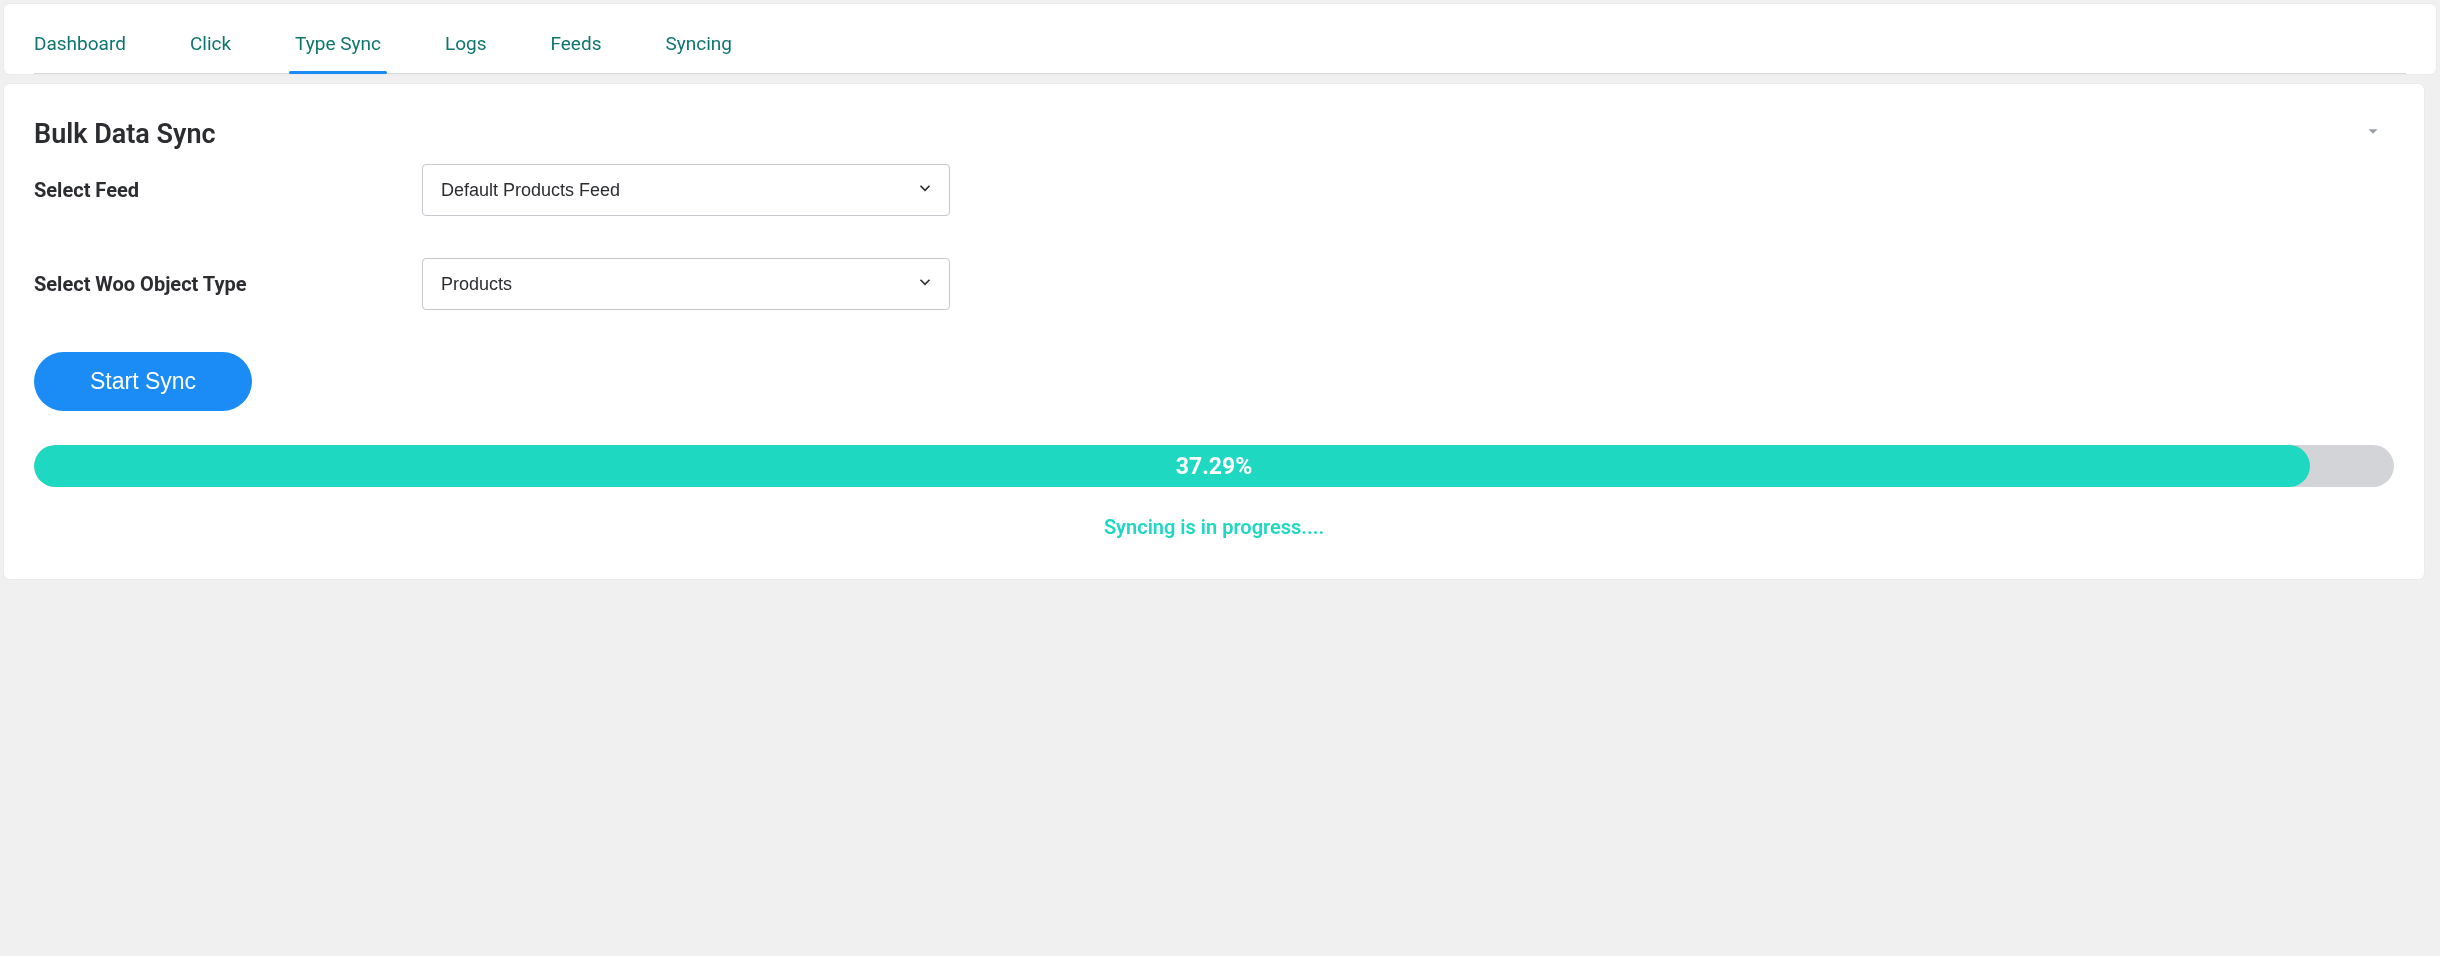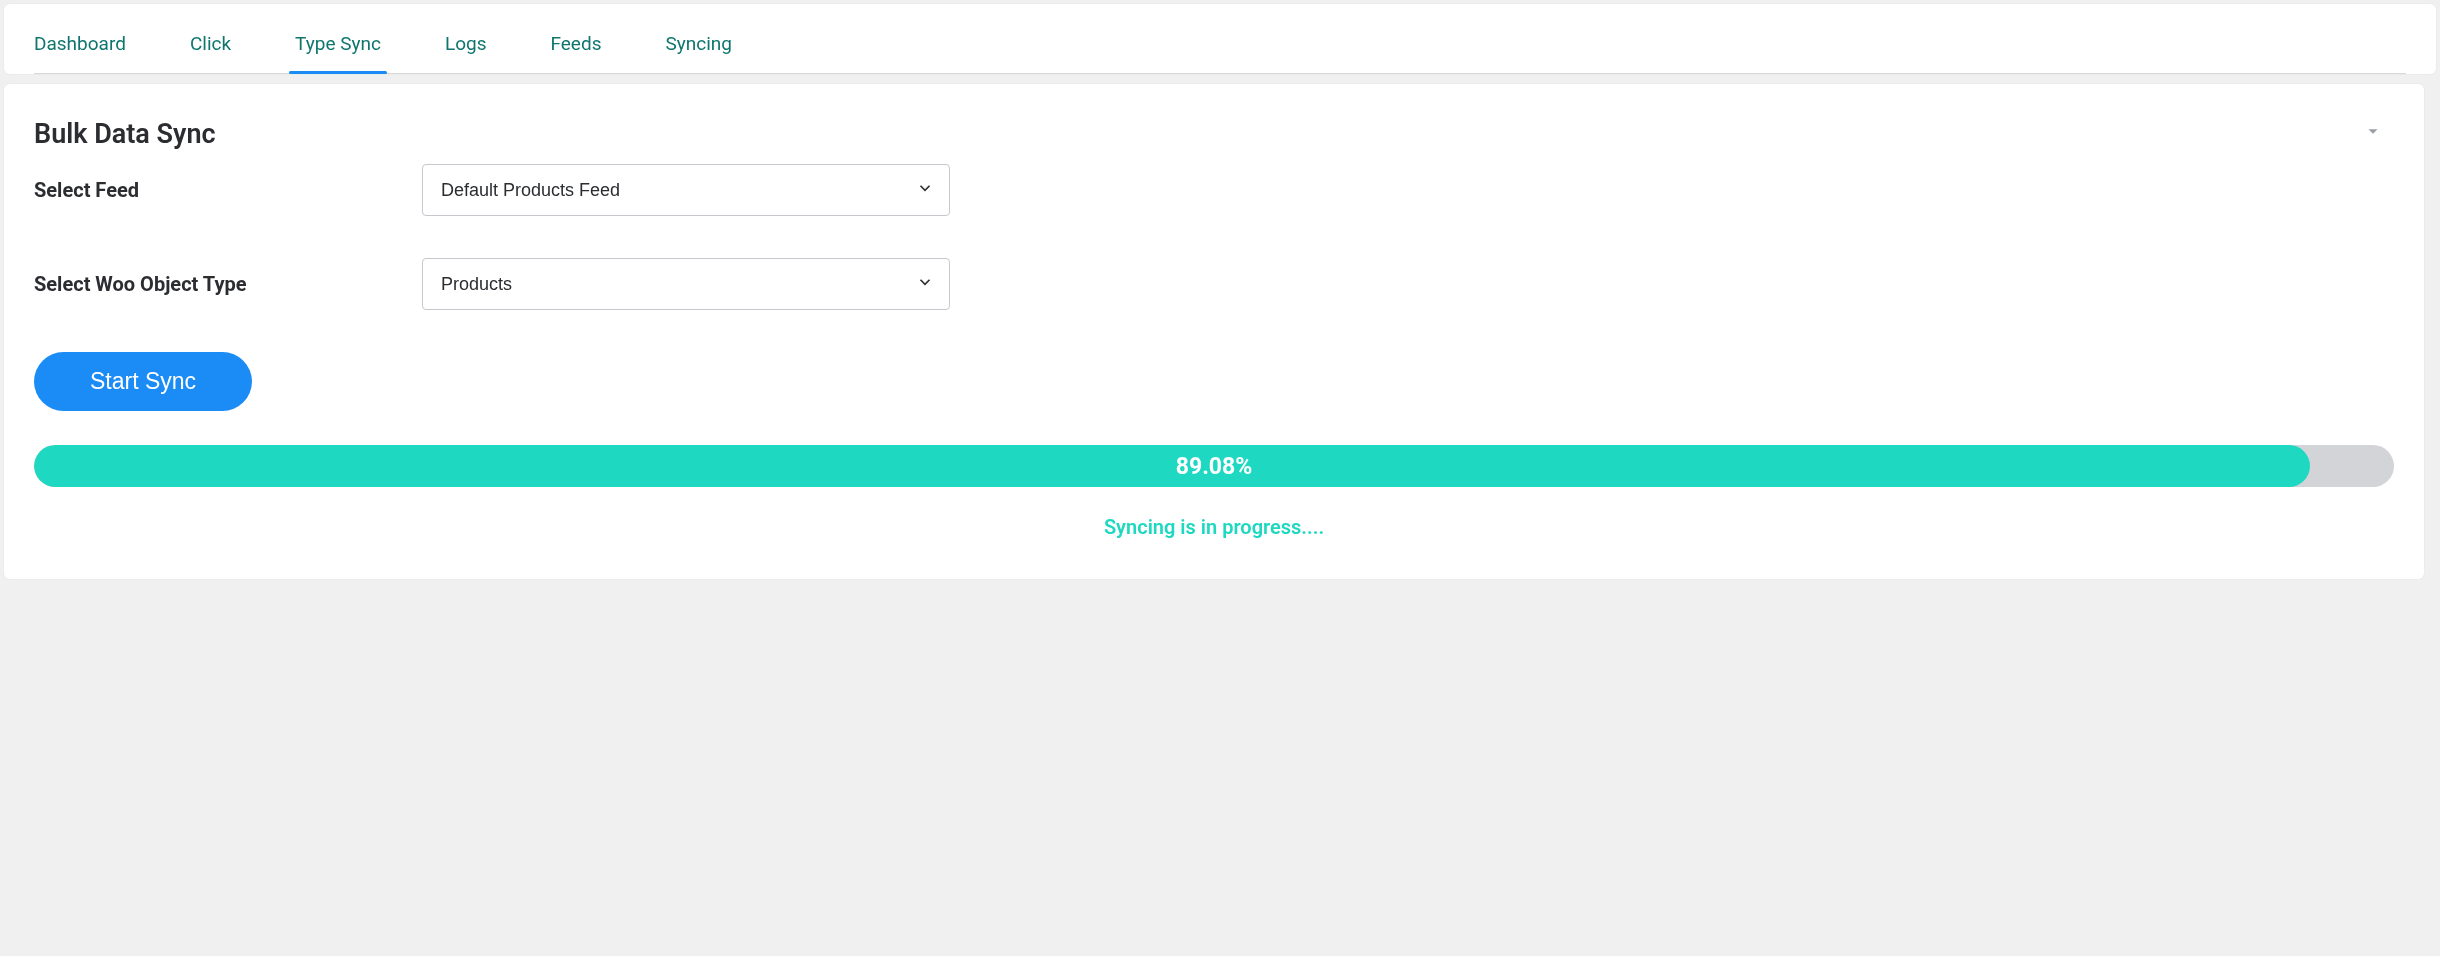--- a/index.html
+++ b/index.html
@@ -89,18 +89,18 @@
           </svg>
       </span>
     </div>
   </div>
 
   <button class="start-btn">Start Sync</button>
 
   <div class="progress-wrap">
     <div class="progress-track">
       <div class="progress-fill" style="width:96.43%"></div>
-      <div class="progress-text">89.08%</div>
+      <div class="progress-text">37.29%</div>
     </div>
     <div class="status-text">Syncing is in progress....</div>
   </div>
 
 </div>
 
 </body></html>

